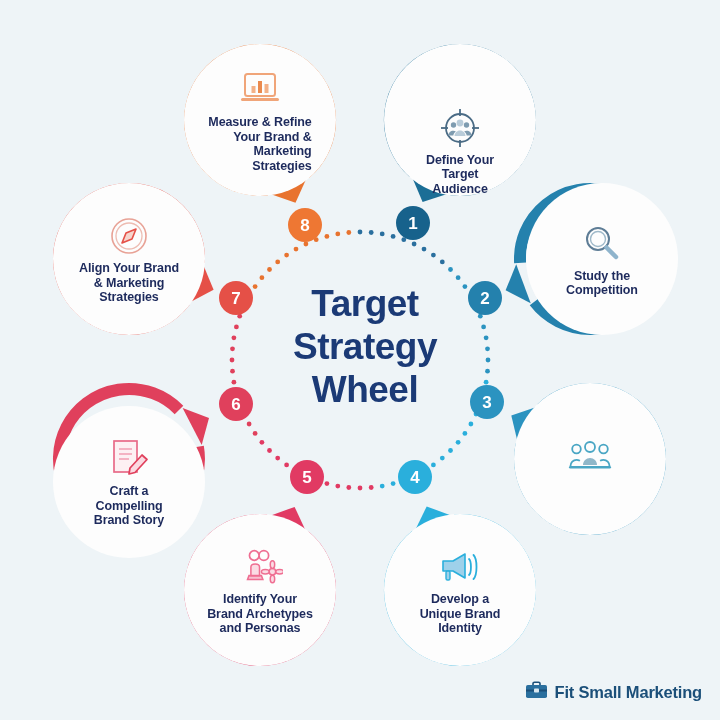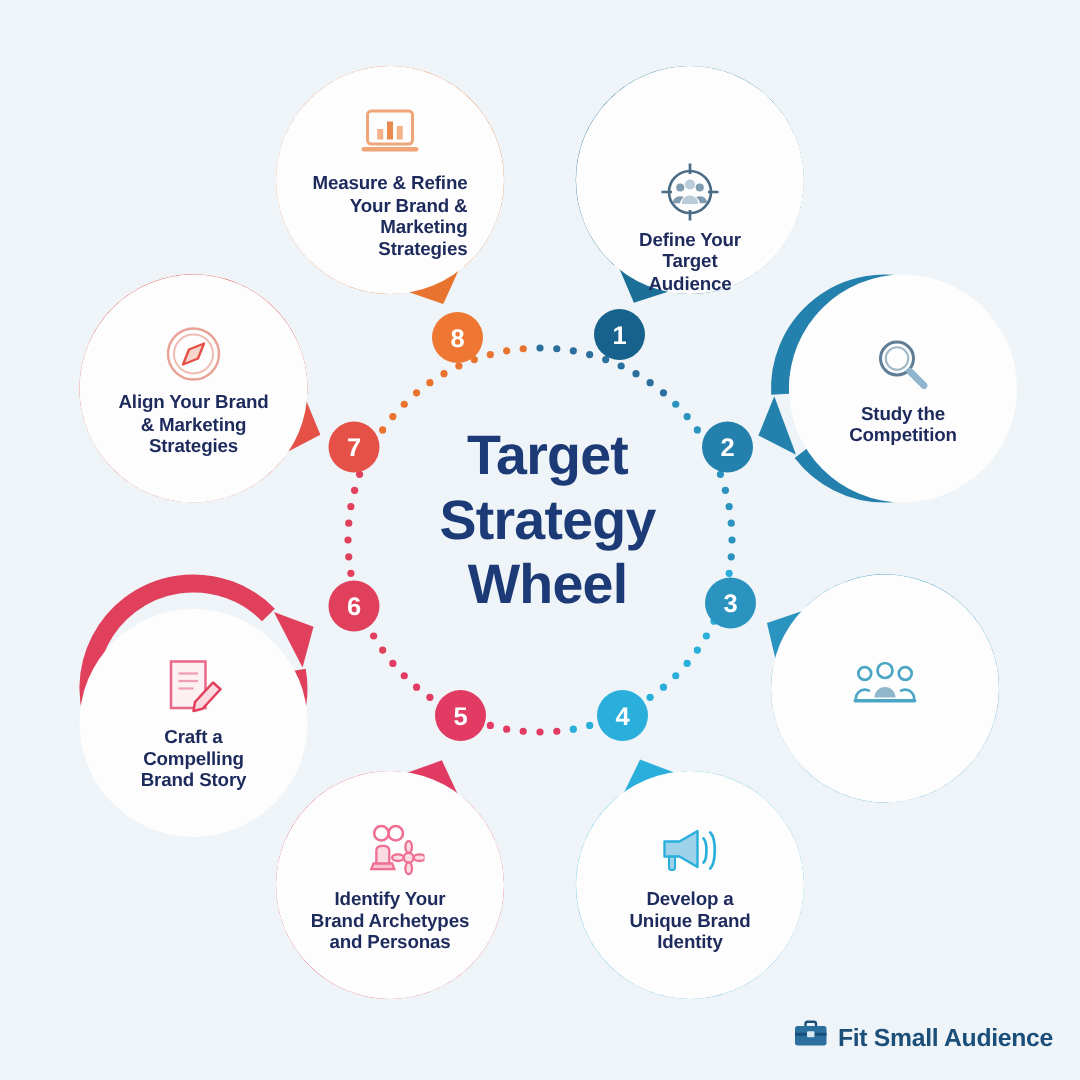--- a/index.html
+++ b/index.html
@@ -328,16 +328,16 @@
 
   <div id="footer">
     <span>
       <svg width="23" height="19" viewBox="0 0 23 19">
         <path d="M8 4V2.6c0-.8.7-1.4 1.5-1.4h4c.8 0 1.5.6 1.5 1.4V4" fill="none" stroke="#1b4f79" stroke-width="1.6"></path>
         <rect x="1" y="4" width="21" height="13" rx="1.8" fill="#2a6f9e"></rect>
         <rect x="1" y="8.5" width="21" height="2" fill="#1b4f79"></rect>
         <rect x="9" y="7.5" width="5" height="4" rx="0.8" fill="#d8e7f0"></rect>
       </svg>
     </span>
-    <span class="brand">Fit Small Audience</span>
+    <span class="brand">Fit Small Marketing</span>
   </div>
 
 </div>
 
 </body></html>

